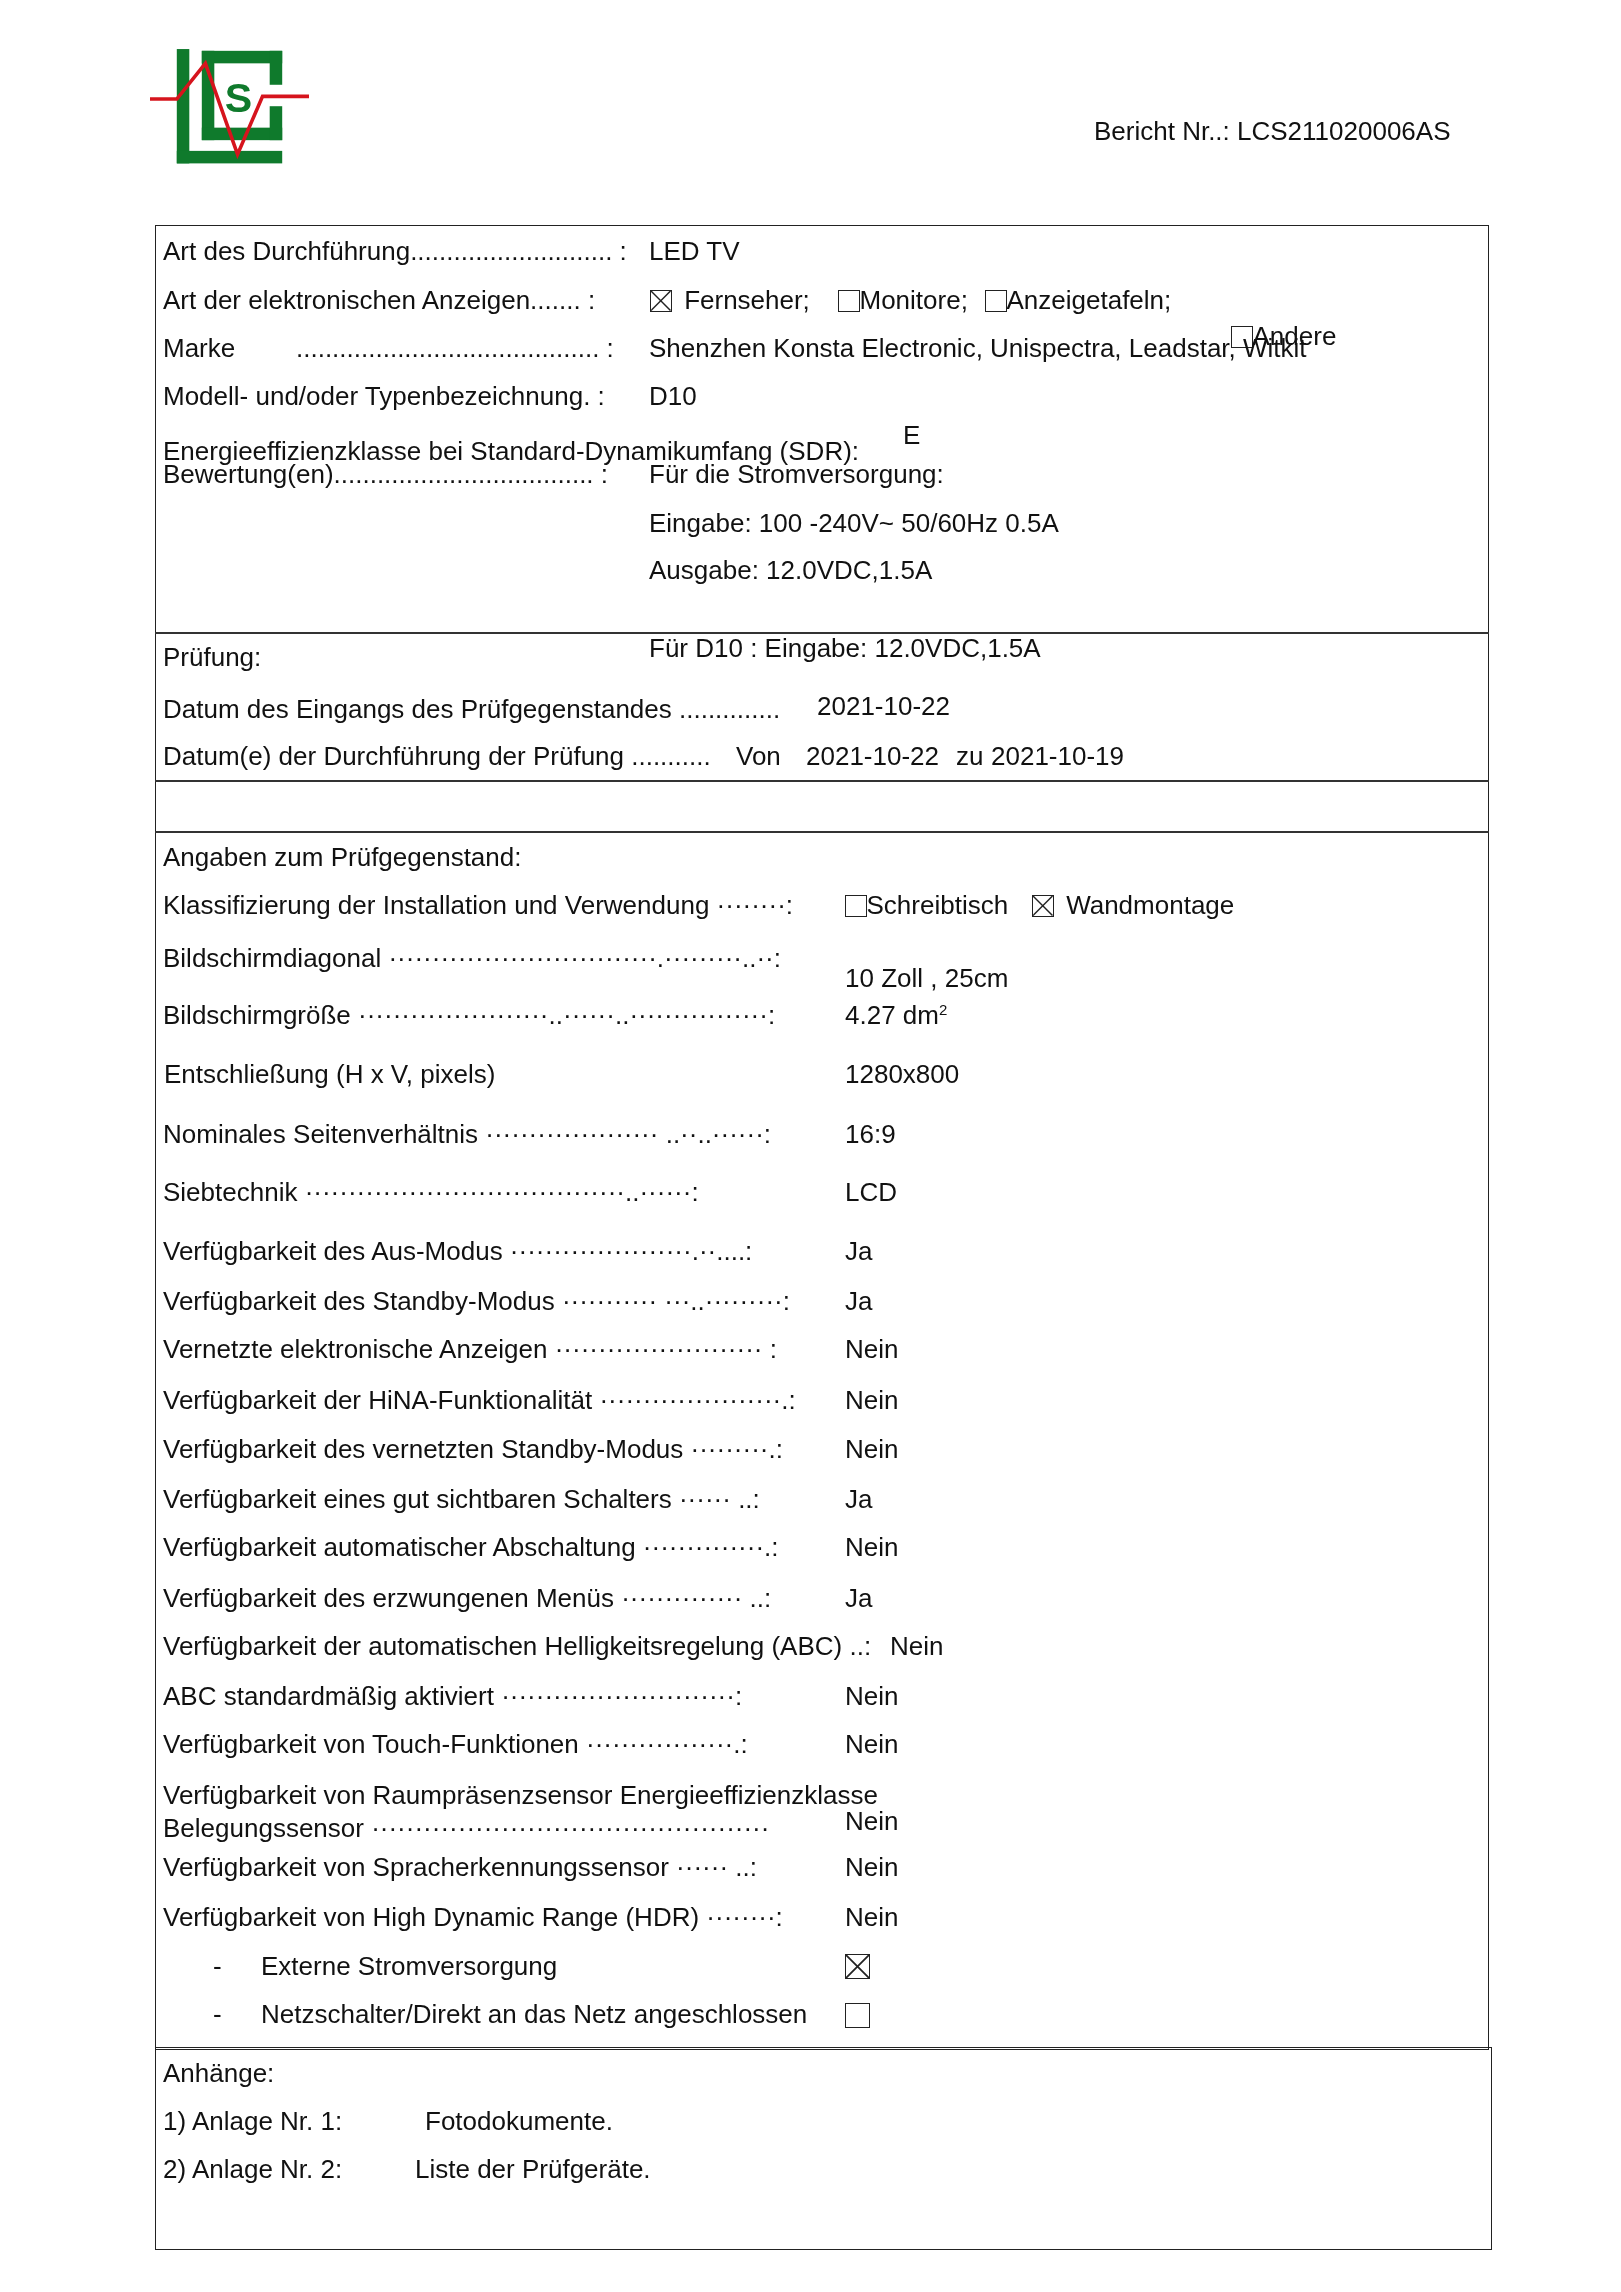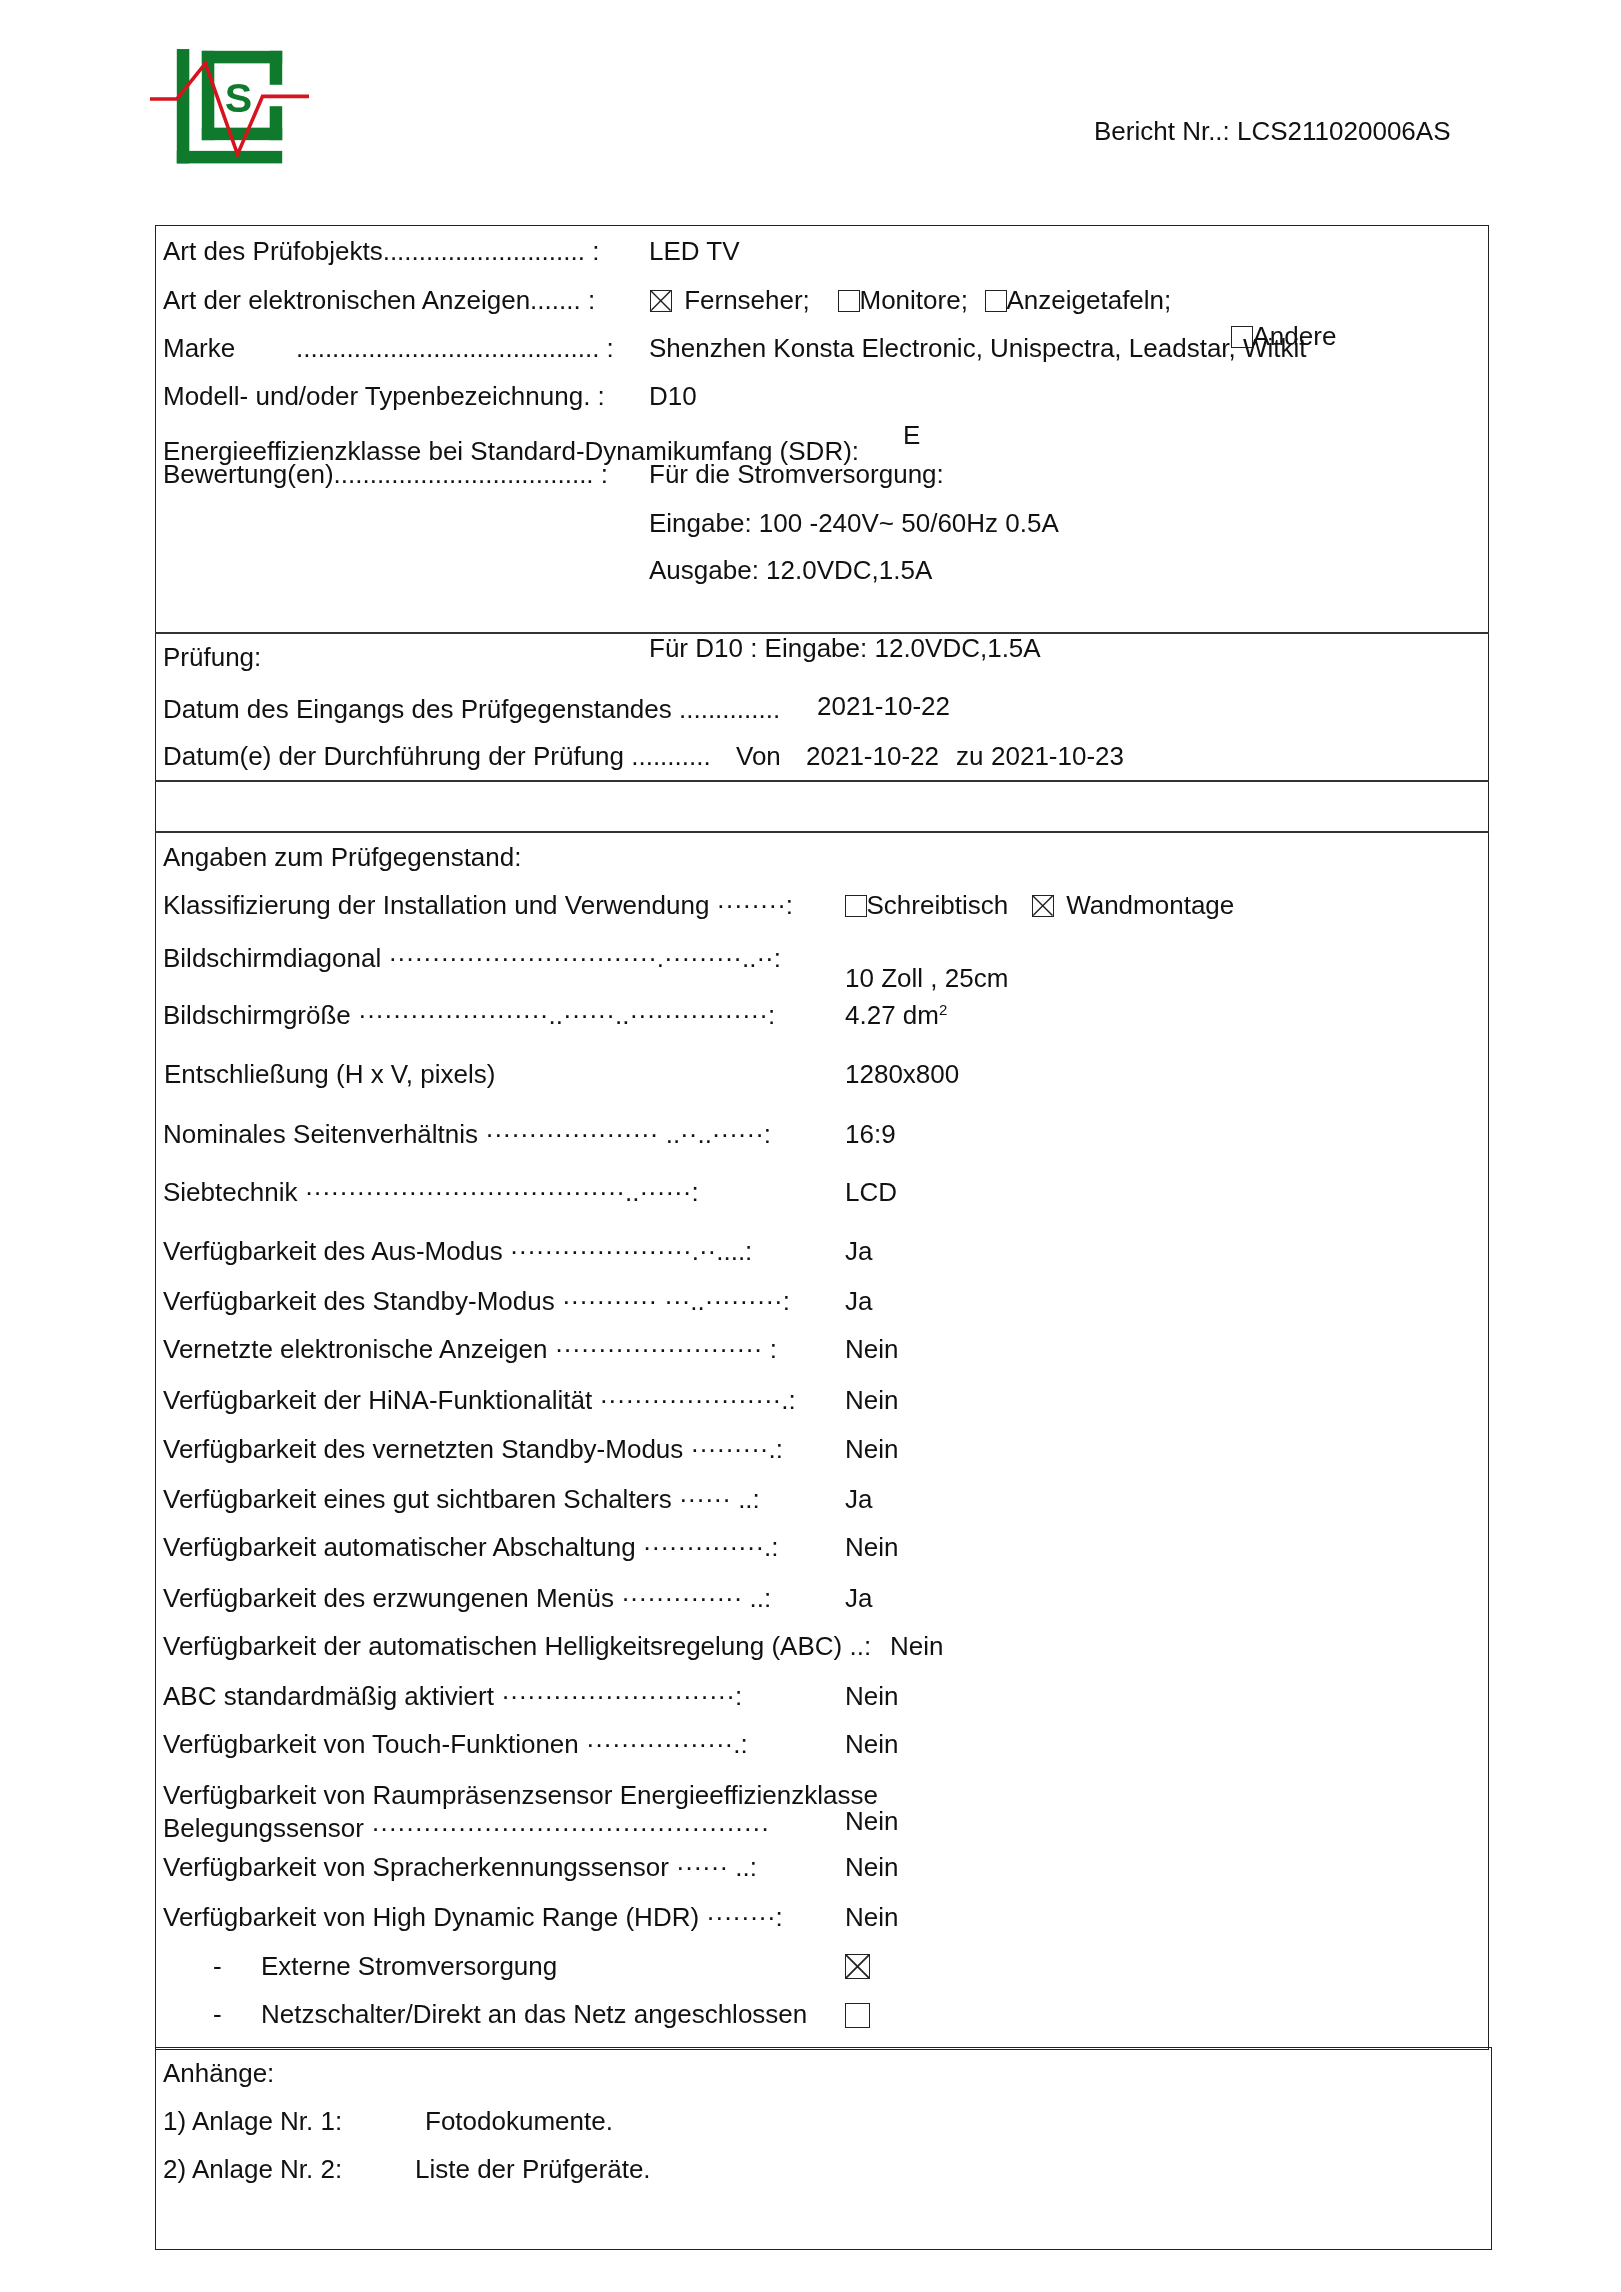--- a/index.html
+++ b/index.html
@@ -35,21 +35,21 @@
 <div class="abs report-no">Bericht Nr..: LCS211020006AS</div>
 
 <div class="box" style="left:155px; top:225px; width:1334px; height:1825px;"></div>
 
 <div class="box" style="left:155px; top:2047px; width:1337px; height:203px;"></div>
 
 <div class="hline" style="left:155px; top:632px; width:1334px;"></div>
 <div class="hline" style="left:155px; top:780px; width:1334px;"></div>
 <div class="hline" style="left:155px; top:831px; width:1334px;"></div>
 
-<div class="abs t" style="left:163px; top:236px;">Art des Prüfobjekts............................ :</div>
+<div class="abs t" style="left:163px; top:236px;">Art des Durchführung............................ :</div>
 <div class="abs t" style="left:649px; top:236px;">LED TV</div>
 
 <div class="abs t" style="left:163px; top:285px;">Art der elektronischen Anzeigen....... :</div>
 <div class="abs t" style="left:650px; top:285px;">
   <span class="cb"><svg viewBox="0 0 20 20">
         <line x1="0" y1="0" x2="20" y2="20" stroke="#222" stroke-width="1.5"></line>
         <line x1="20" y1="0" x2="0" y2="20" stroke="#222" stroke-width="1.5"></line>
       </svg></span>
   <span style="margin-left:5.4px;">Fernseher;</span>
 </div>
@@ -79,21 +79,21 @@
 <div class="abs t" style="left:649px; top:555px;">Ausgabe: 12.0VDC,1.5A</div>
 <div class="abs t" style="left:649px; top:633px;">Für D10  : Eingabe: 12.0VDC,1.5A</div>
 
 <div class="abs t" style="left:163px; top:642px;">Prüfung:</div>
 <div class="abs t" style="left:163px; top:694px;">Datum des Eingangs des Prüfgegenstandes ..............</div>
 <div class="abs t" style="left:817px; top:691px;">2021-10-22</div>
 <div class="abs t" style="left:163px; top:741px;">Datum(e) der Durchführung der Prüfung ...........</div>
 <div class="abs t" style="left:736px; top:741px;">Von</div>
 <div class="abs t" style="left:806px; top:741px;">2021-10-22</div>
 <div class="abs t" style="left:956px; top:741px;">zu</div>
-<div class="abs t" style="left:991px; top:741px;">2021-10-23</div>
+<div class="abs t" style="left:991px; top:741px;">2021-10-19</div>
 
 <div class="abs t" style="left:163px; top:842px;">Angaben zum Prüfgegenstand:</div>
 <div class="abs t" style="left:163px; top:890px;">Klassifizierung der Installation und Verwendung ········:</div>
 <div class="abs t" style="left:845px; top:890px;">
   <span class="cb"></span><span>Schreibtisch</span>
 </div>
 <div class="abs t" style="left:1032px; top:890px;">
   <span class="cb"><svg viewBox="0 0 20 20">
         <line x1="0" y1="0" x2="20" y2="20" stroke="#222" stroke-width="1.5"></line>
         <line x1="20" y1="0" x2="0" y2="20" stroke="#222" stroke-width="1.5"></line>

